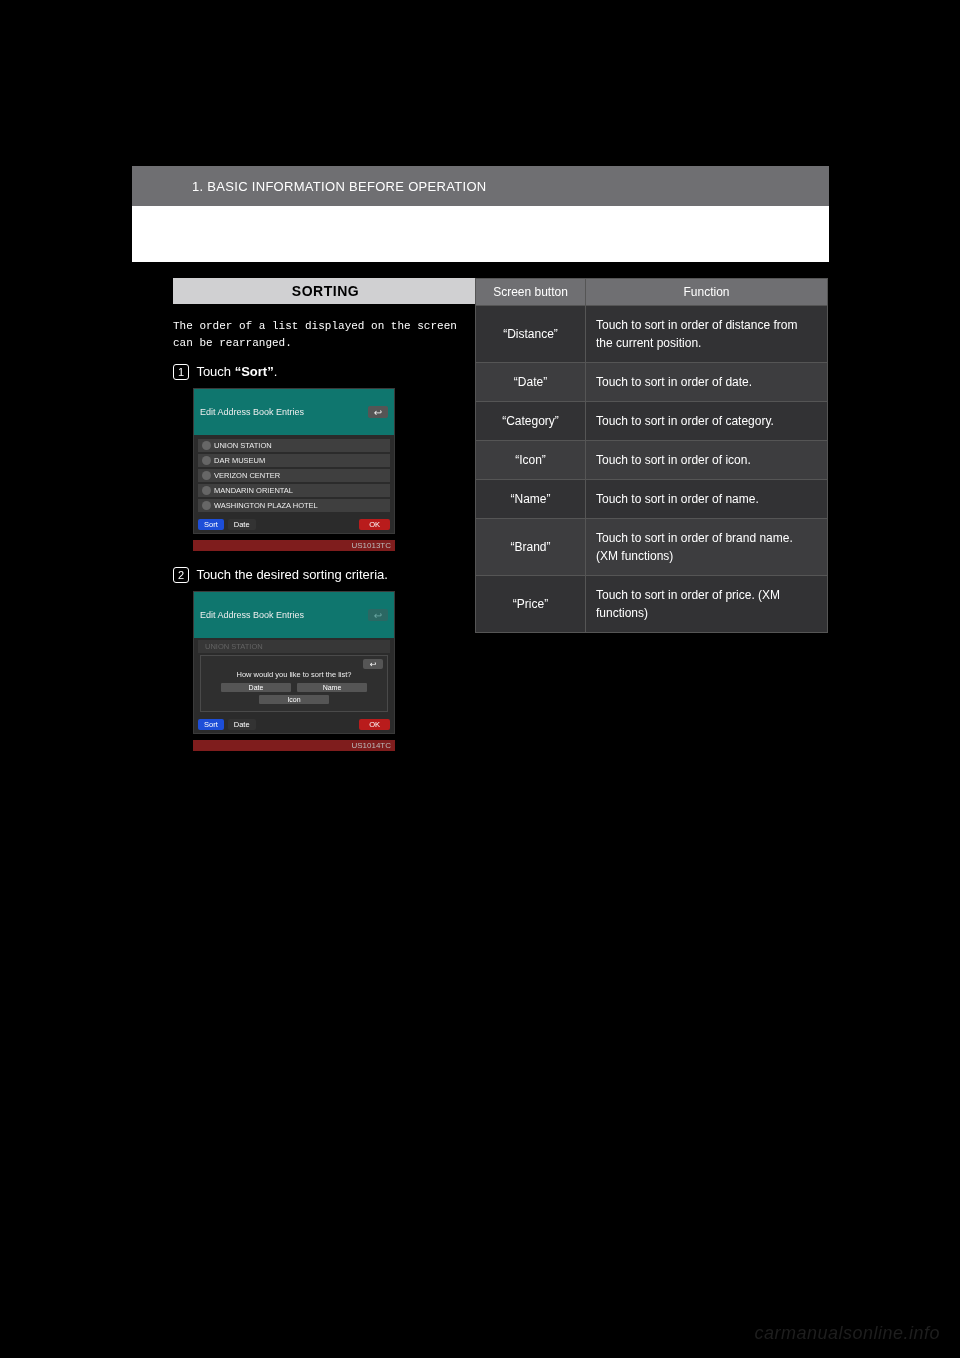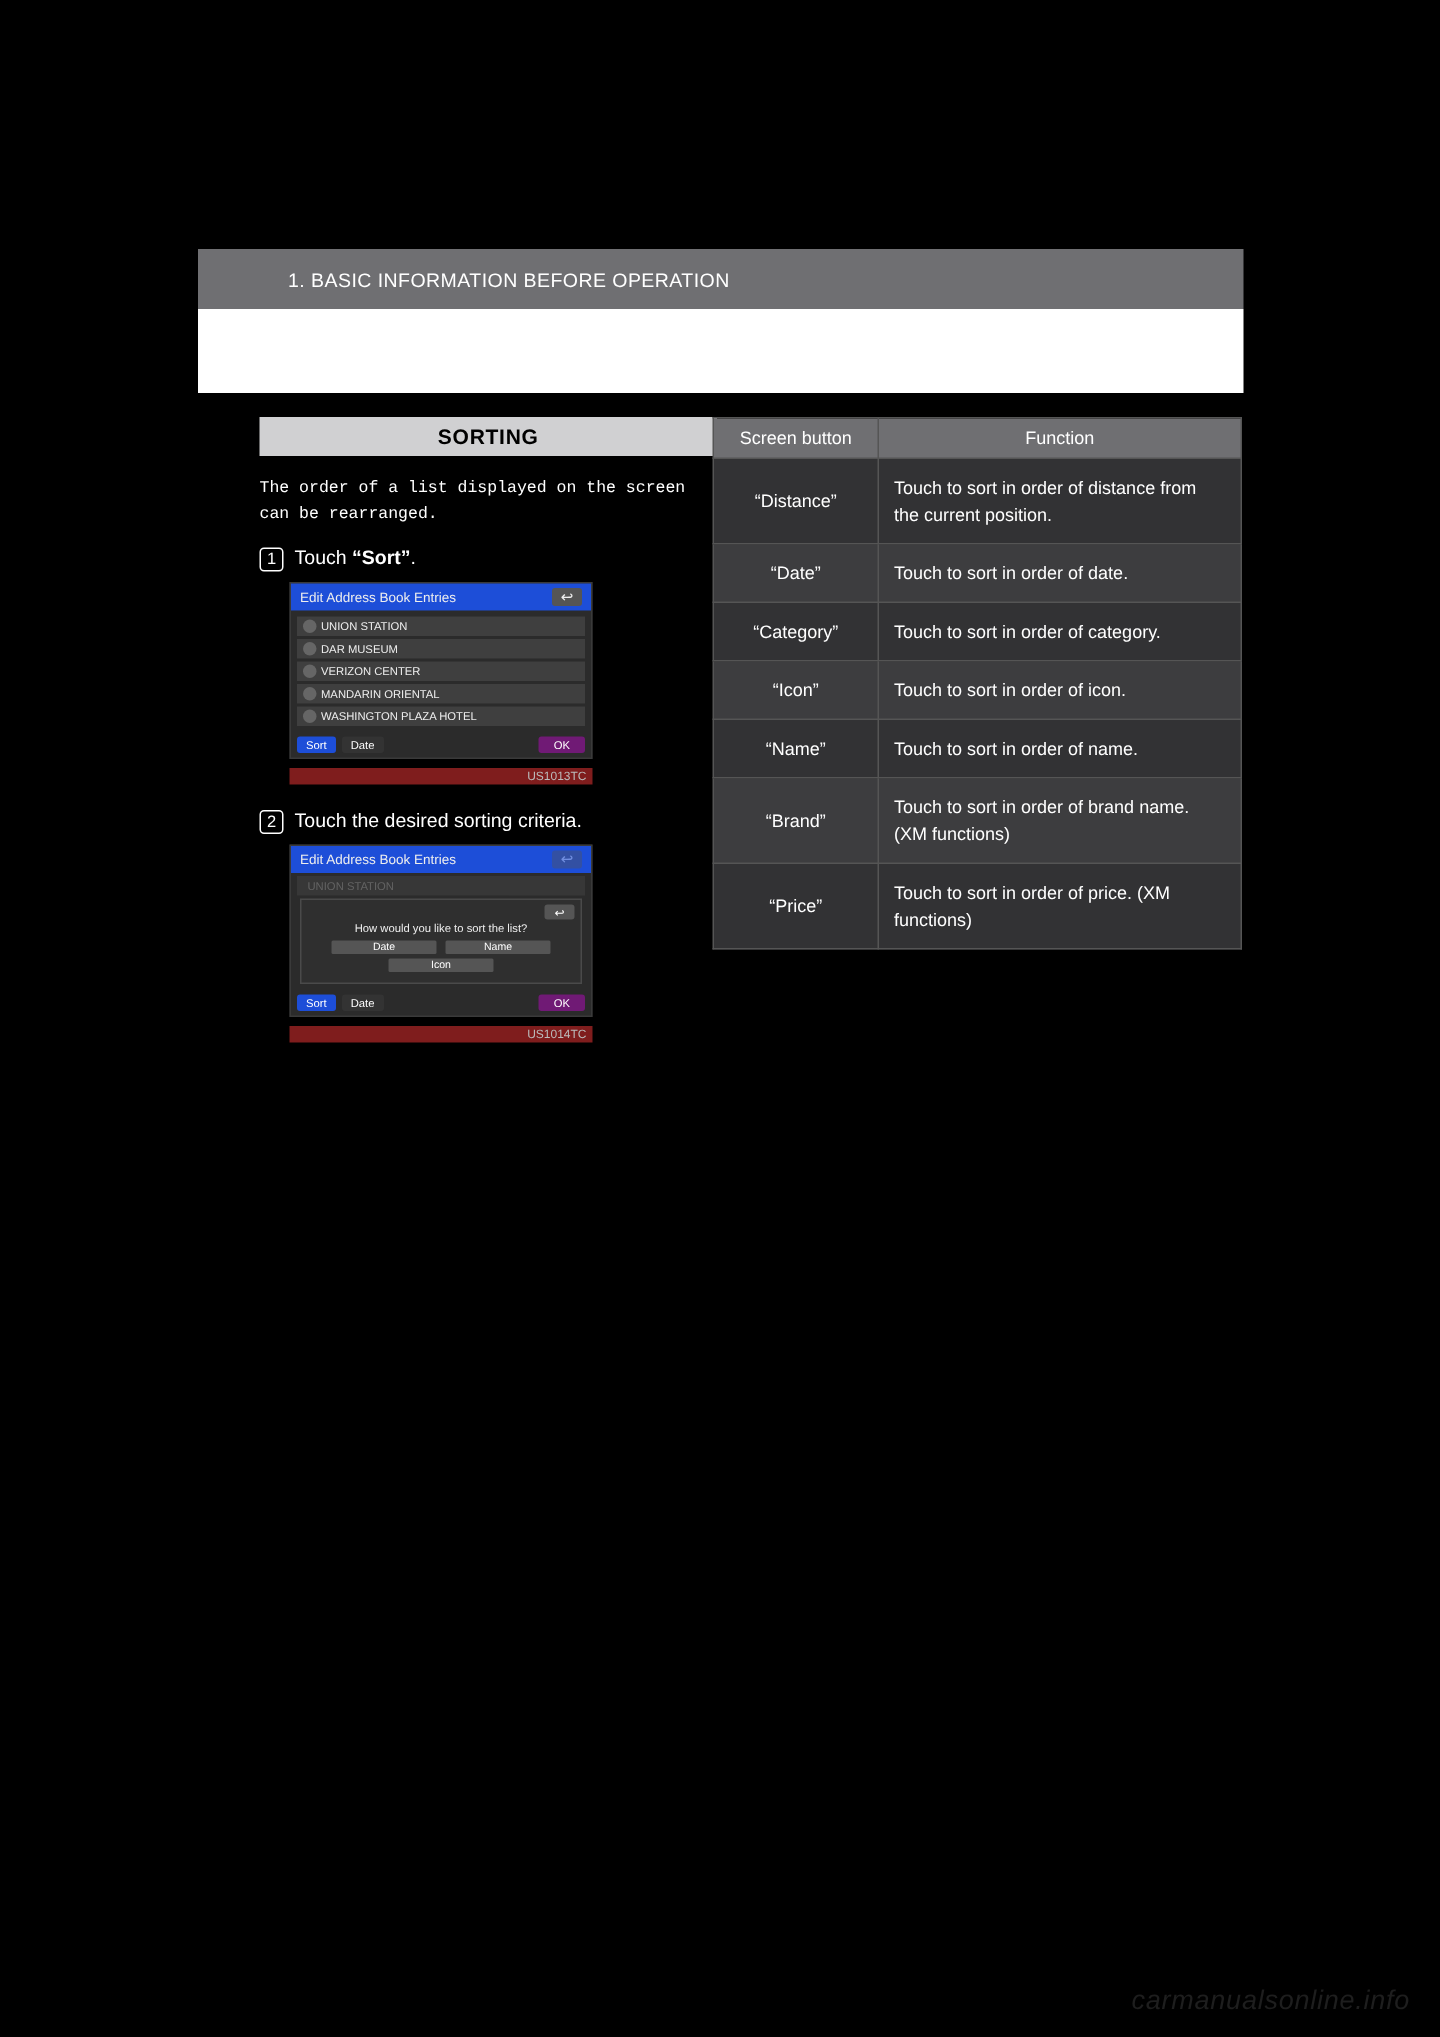--- a/index.html
+++ b/index.html
@@ -22,28 +22,28 @@
 
   .body-text { font-size: 11px; line-height: 1.55; color: #fff; margin-bottom: 10px; font-family: Liberation Mono, monospace; }
   .step { font-size: 13px; line-height: 1.55; color: #fff; margin-bottom: 6px; }
   .step .num { display: inline-block; width: 16px; height: 16px; border: 1px solid #fff; border-radius: 3px; text-align: center; line-height: 14px; font-size: 11px; margin-right: 4px; }
   .step .bold { font-weight: bold; }
   .gap { height: 14px; }
 
   
   .shot { width: 202px; margin-left: 20px; margin-bottom: 6px; border: 1px solid #3a3a3a; background: #2b2b2b; position: relative; font-size: 8px; }
   .shot-code { text-align: right; font-size: 8px; color: #bbb; padding: 1px 4px; background: #7f1d1d; }
-  .shot .title-bar { background: #1d4ed8; color: #eee; font-size: 9px; padding: 3px 6px; display: flex; justify-content: space-between; align-items: center; }
+  .shot .title-bar { background: #0f766e; color: #eee; font-size: 9px; padding: 17px 6px; display: flex; justify-content: space-between; align-items: center; }
   .shot .back-btn { width: 20px; height: 12px; background: #555; border-radius: 2px; display: flex; align-items: center; justify-content: center; font-size: 10px; }
   .shot .list { padding: 2px 4px; }
   .shot .row { background: #3f3f3f; margin: 2px 0; padding: 2px 4px; color: #eee; font-size: 7.5px; display: flex; align-items: center; gap: 3px; height: 13px; }
   .shot .row .ic { width: 9px; height: 9px; border-radius: 50%; background: #666; flex: 0 0 auto; }
   .shot .bottom { display: flex; justify-content: space-between; align-items: center; padding: 3px 4px; }
   .shot .pill { background: #1d4ed8; color: #fff; font-size: 7.5px; padding: 1px 6px; border-radius: 2px; }
-  .shot .ok { background: #701a75; color: #fff; font-size: 7.5px; padding: 1px 10px; border-radius: 2px; }
+  .shot .ok { background: #b91c1c; color: #fff; font-size: 7.5px; padding: 1px 10px; border-radius: 2px; }
 
   
   .dim-row { background: #3f3f3f; margin: 2px 4px; padding: 2px 4px; color: #888; font-size: 7.5px; display: flex; align-items: center; gap: 3px; height: 13px; opacity: 0.6; }
   .dialog { margin: 2px 6px 4px; background: #2f2f2f; border: 1px solid #4a4a4a; padding: 4px; position: relative; }
   .dialog .d-back { position: absolute; right: 4px; top: 3px; width: 20px; height: 10px; background: #555; border-radius: 2px; font-size: 8px; display: flex; align-items: center; justify-content: center; }
   .dialog .d-title { text-align: center; font-size: 7.5px; color: #eee; margin: 10px 0 4px; }
   .dialog .d-row { display: flex; gap: 6px; margin-bottom: 3px; justify-content: center; }
   .dialog .d-btn { background: #555; color: #fff; font-size: 7px; padding: 1px 0; width: 70px; text-align: center; border-radius: 1px; }
 
   

